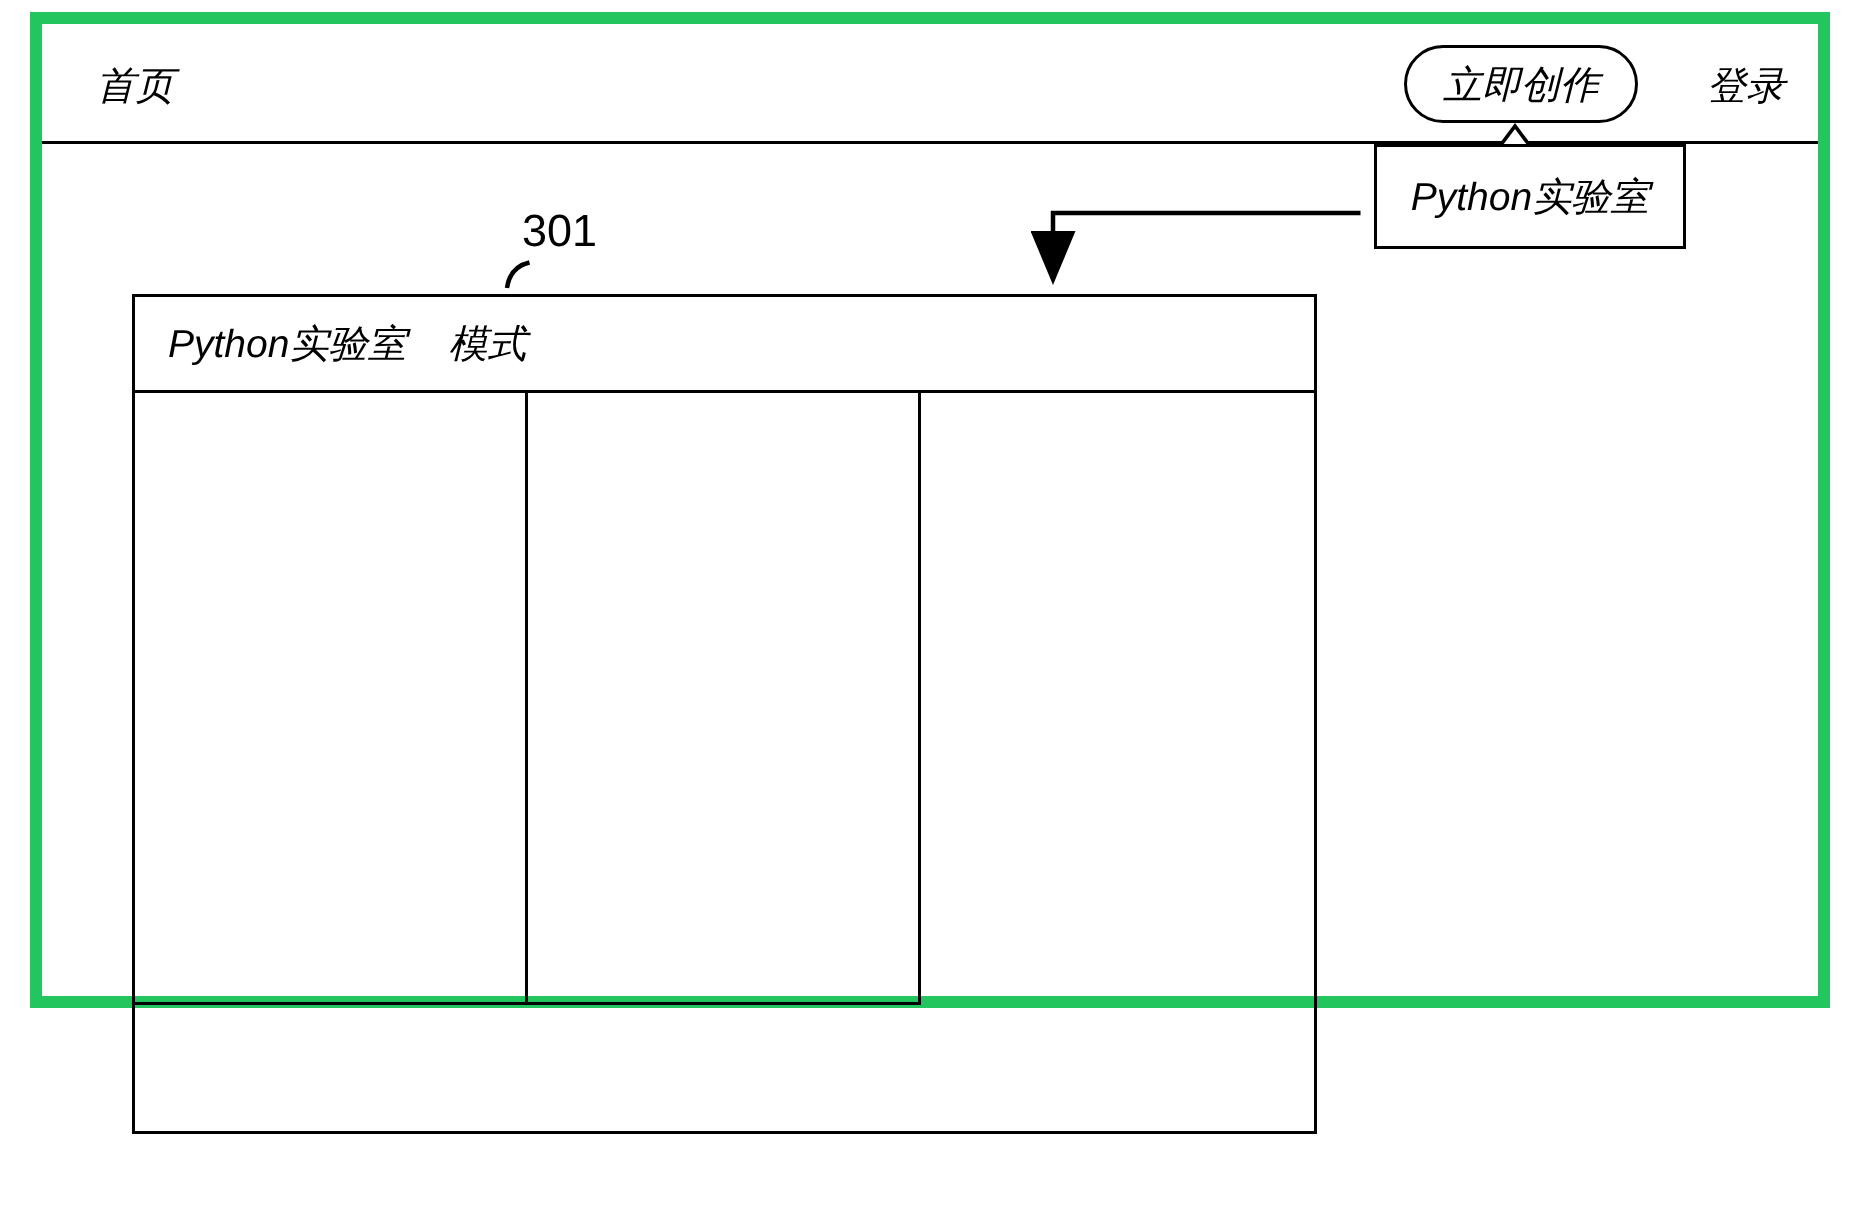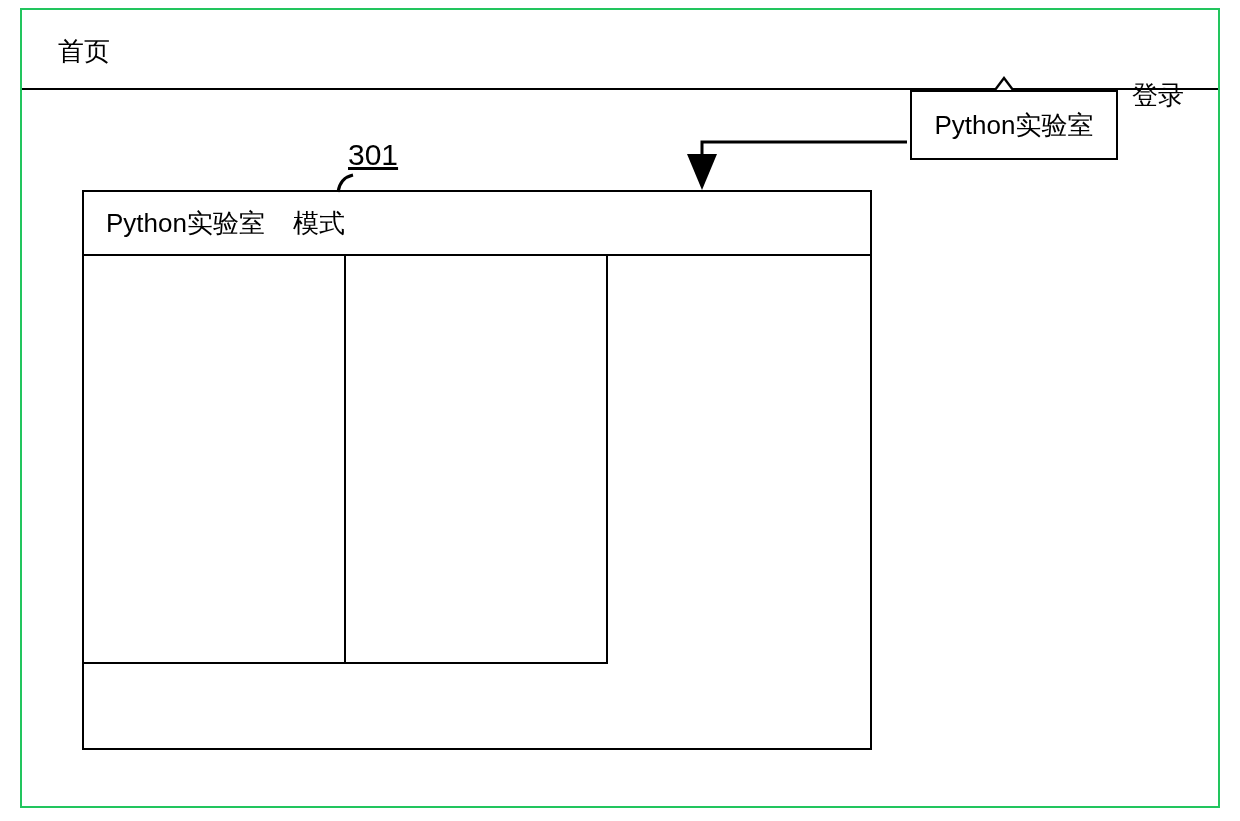--- a/index.html
+++ b/index.html
@@ -7,22 +7,23 @@
     margin: 0; padding: 0;
     width: 1240px; height: 821px;
     background: #fff;
     font-family: "SimSun", "宋体", "Microsoft YaHei", sans-serif;
     font-size: 26px;
     color: #000;
   }
   .frame {
     position: absolute;
     left: 20px; top: 8px;
-    width: 1200px; height: 800px;
-    border: 2px solid #22c55e;
+    width: 1200px; height: 664px;
+    border: 8px solid #22c55e;
+    font-style: italic;
   }
   .topbar {
     position: absolute;
     left: 0; top: 0; right: 0;
     height: 80px;
     border-bottom: 2px solid #000;
   }
   .home-link {
     position: absolute;
     left: 36px; top: 24px;
@@ -31,21 +32,21 @@
     position: absolute;
     left: 908px; top: 14px;
     width: 156px; height: 52px;
     border: 2px solid #000;
     border-radius: 26px;
     display: flex; align-items: center; justify-content: center;
     background: #fff;
   }
   .login-link {
     position: absolute;
-    left: 1110px; top: 24px; margin-top: 44px;
+    left: 1110px; top: 24px;
   }
   .dropdown {
     position: absolute;
     left: 888px; top: 80px;
     width: 208px;
     border: 2px solid #000;
     background: #fff;
   }
   .dropdown-item {
     height: 66px;
@@ -102,36 +103,38 @@
   .divider-2 { left: 522px; }
   .panel-bottom-divider {
     position: absolute;
     left: 0; top: 406px; width: 524px; height: 2px;
     background: #000;
   }
   .callout-label {
     position: absolute;
     left: 348px; top: 138px;
     font-size: 30px;
-    text-decoration: underline;
   }
   svg.annotation {
     position: absolute;
     left: 0; top: 0;
     width: 1240px; height: 821px;
     pointer-events: none;
   }
 </style>
 </head>
 <body>
 
 <div class="frame">
 
   <div class="topbar">
     <span class="home-link">首页</span>
+    <div class="create-btn">
+      <span>立即创作</span>
+    </div>
     <span class="login-link">登录</span>
   </div>
 
   <div class="dropdown-pointer"></div>
   <div class="dropdown">
     <div class="dropdown-item">
       <span>Python实验室</span>
     </div>
   </div>
 

